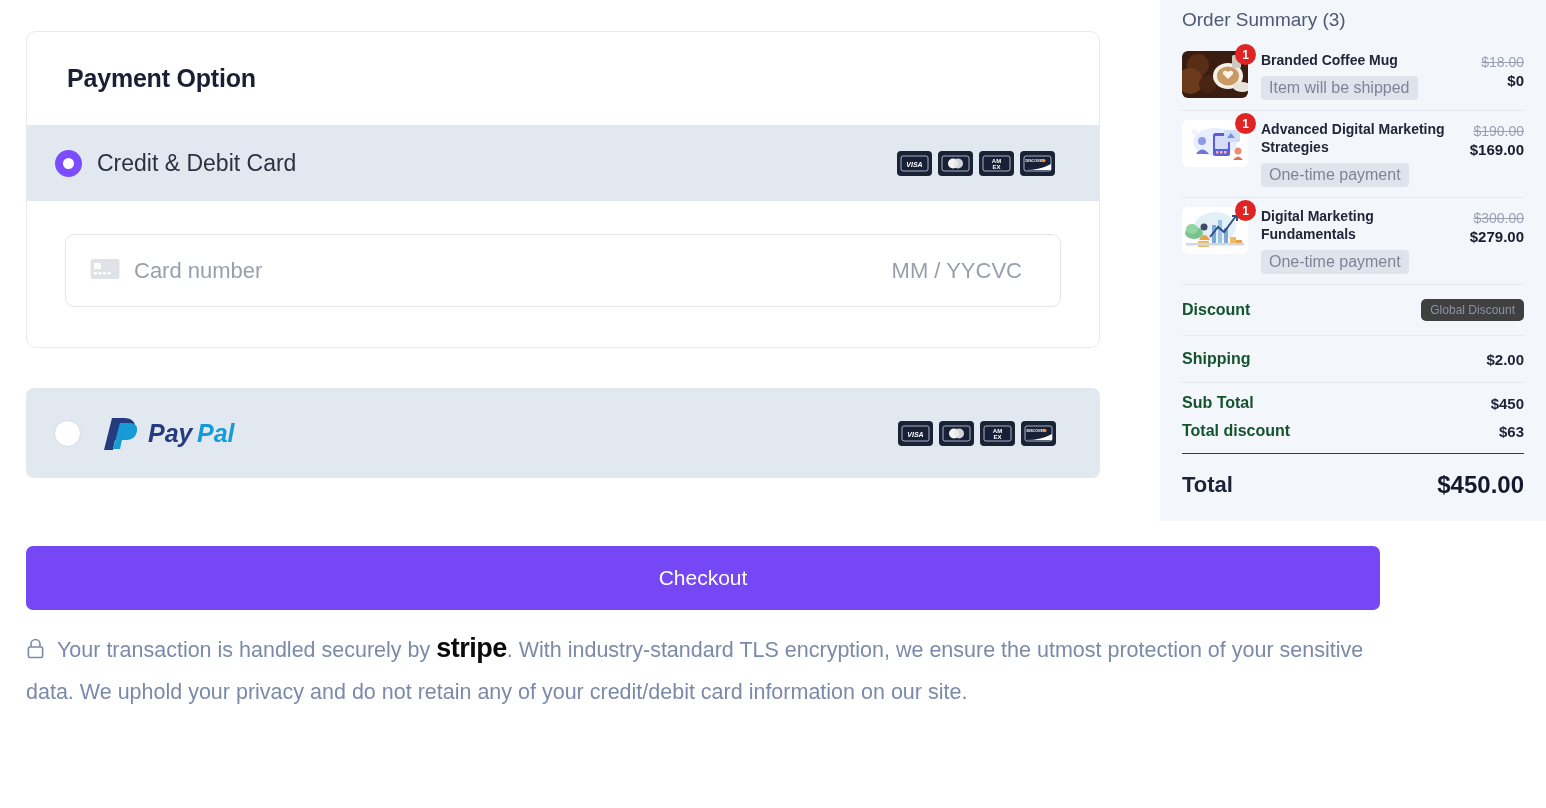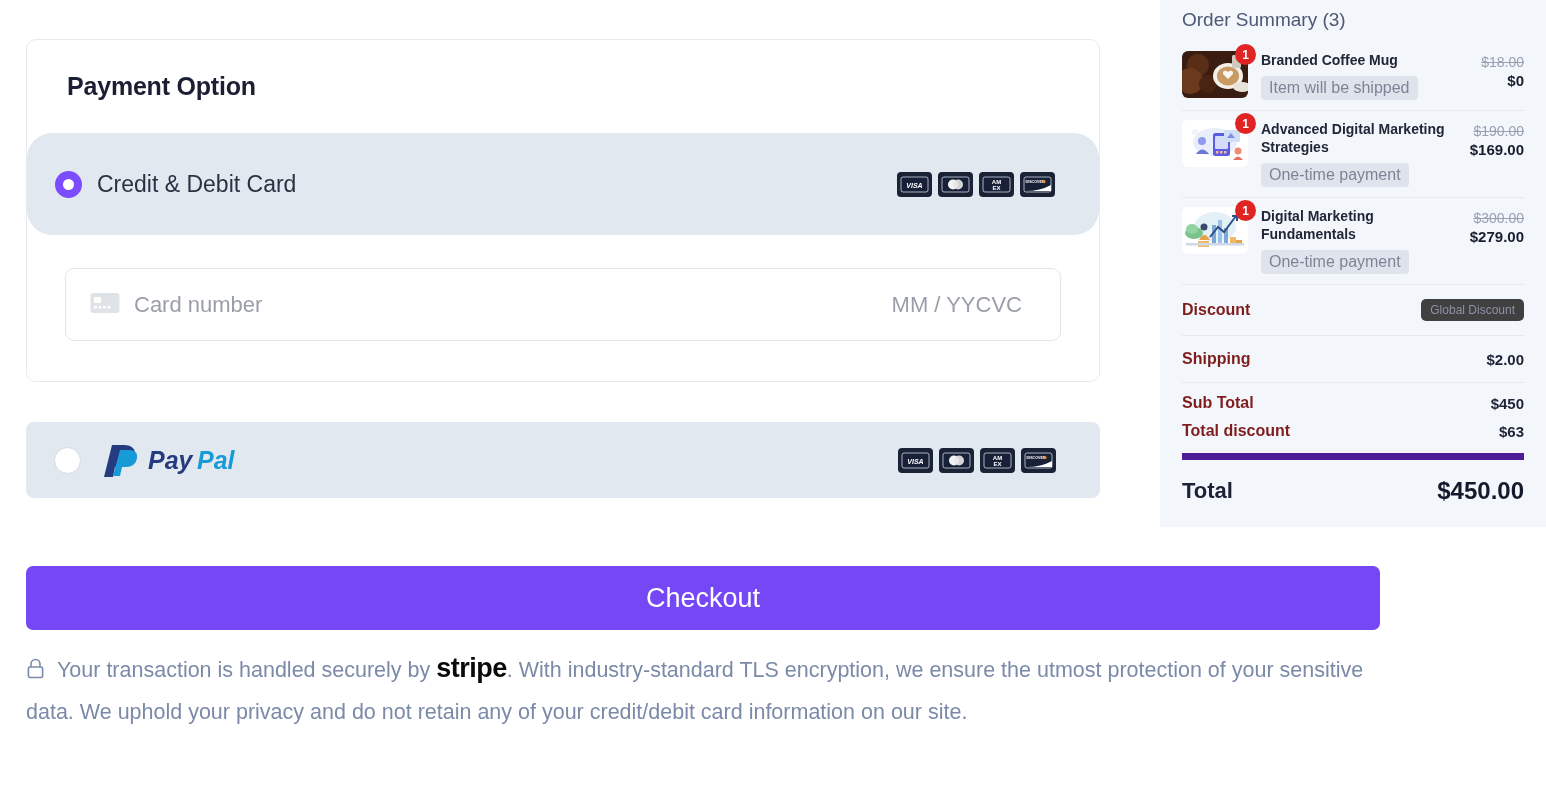--- a/index.html
+++ b/index.html
@@ -9,21 +9,21 @@
     height: 808px;
     background: #ffffff;
     font-family: "Liberation Sans", sans-serif;
     overflow: hidden;
   }
   .page { position: relative; width: 1546px; height: 808px; }
 
   
   .left-col {
     position: absolute;
-    left: 26px; top: 12px;
+    left: 26px; top: 4px;
     width: 1074px;
   }
 
   
   .payment-card {
     margin-top: 27px;
     width: 1074px;
     border: 1px solid #e8e9ee;
     border-radius: 10px;
     background: #ffffff;
@@ -41,25 +41,24 @@
     color: #1b1f33;
     letter-spacing: -0.2px;
   }
 
   
   .method-row {
     display: flex;
     align-items: center;
     background: #e2e8f0;
     padding: 0 44px 0 28px;
-    height: 102px;
-    border-radius: 25px;
+    height: 76px;
   }
   .method-row.paypal-row {
-    height: 76px;
+    height: 90px;
     border-radius: 8px;
     padding-left: 28px;
   }
   .radio {
     width: 27px; height: 27px;
     border-radius: 50%;
     flex: 0 0 27px;
     display: flex; align-items: center; justify-content: center;
     margin-right: 15px;
   }
@@ -118,21 +117,21 @@
 
   
   .checkout-btn {
     margin-top: 68px;
     width: 1354px;
     height: 64px;
     background: #7547f5;
     border: none;
     border-radius: 7px;
     color: #ffffff;
-    font-size: 27px;
+    font-size: 21px;
     font-family: "Liberation Sans", sans-serif;
     cursor: pointer;
     display: flex; align-items: center; justify-content: center;
   }
 
   
   .secure-note {
     margin-top: 18px;
     width: 1360px;
     font-size: 21.5px;
@@ -223,26 +222,26 @@
   }
 
   .srow {
     display: flex;
     align-items: center;
     justify-content: space-between;
     padding: 14px 0;
     border-bottom: 1px solid #e4e9f2;
   }
   .srow.pair { padding: 11px 0 5px 0; border-bottom: none; }
-  .srow.pair-last { padding: 5px 0 13px 0; border-bottom: 7px solid #4c1d95; }
+  .srow.pair-last { padding: 5px 0 13px 0; border-bottom: 1px solid #4c1d95; }
   .srow.total-row { border-bottom: none; padding: 17px 0 8px 0; }
   .srow-label {
     font-size: 16px;
     font-weight: bold;
-    color: #7f1d1d;
+    color: #14532d;
   }
   .srow-value {
     font-size: 15px;
     font-weight: bold;
     color: #1d2336;
   }
   .pill {
     background: #404040;
     color: #8b92a4;
     font-size: 12px;

